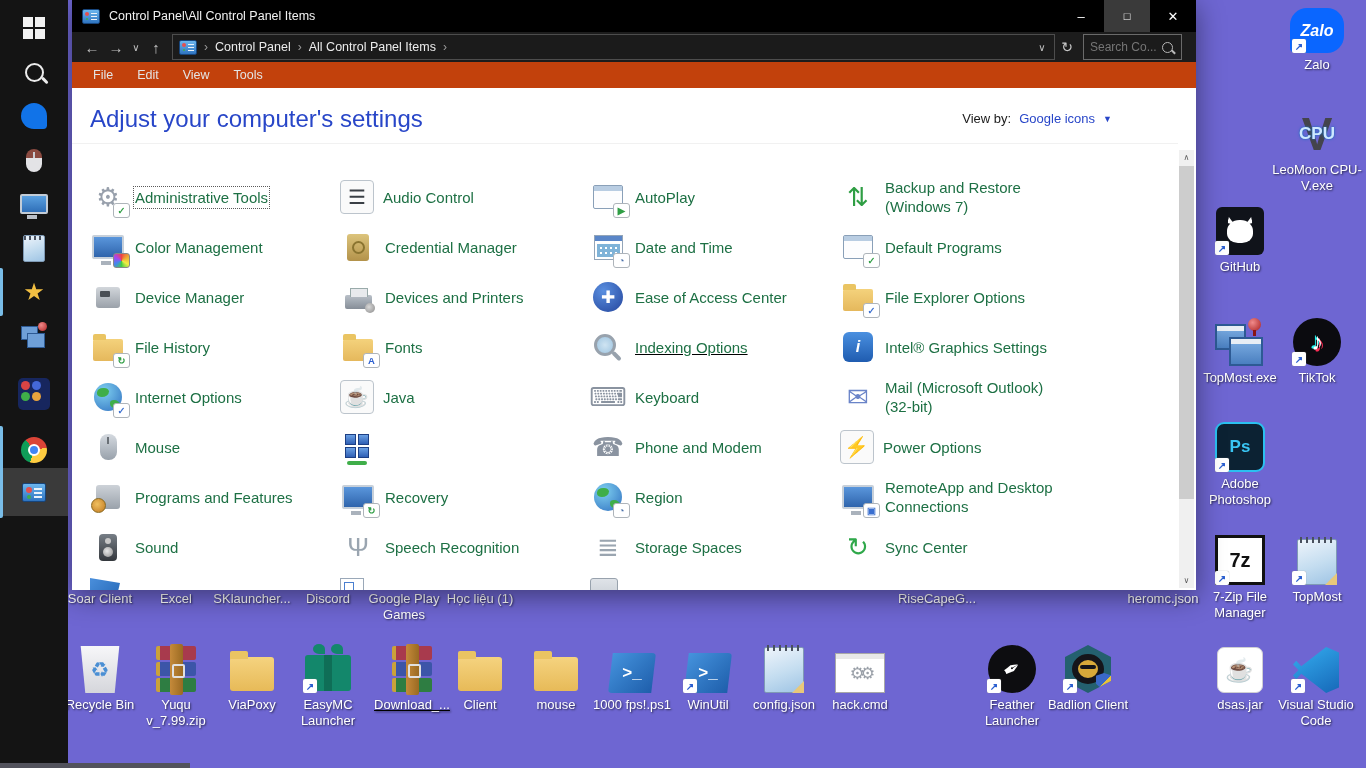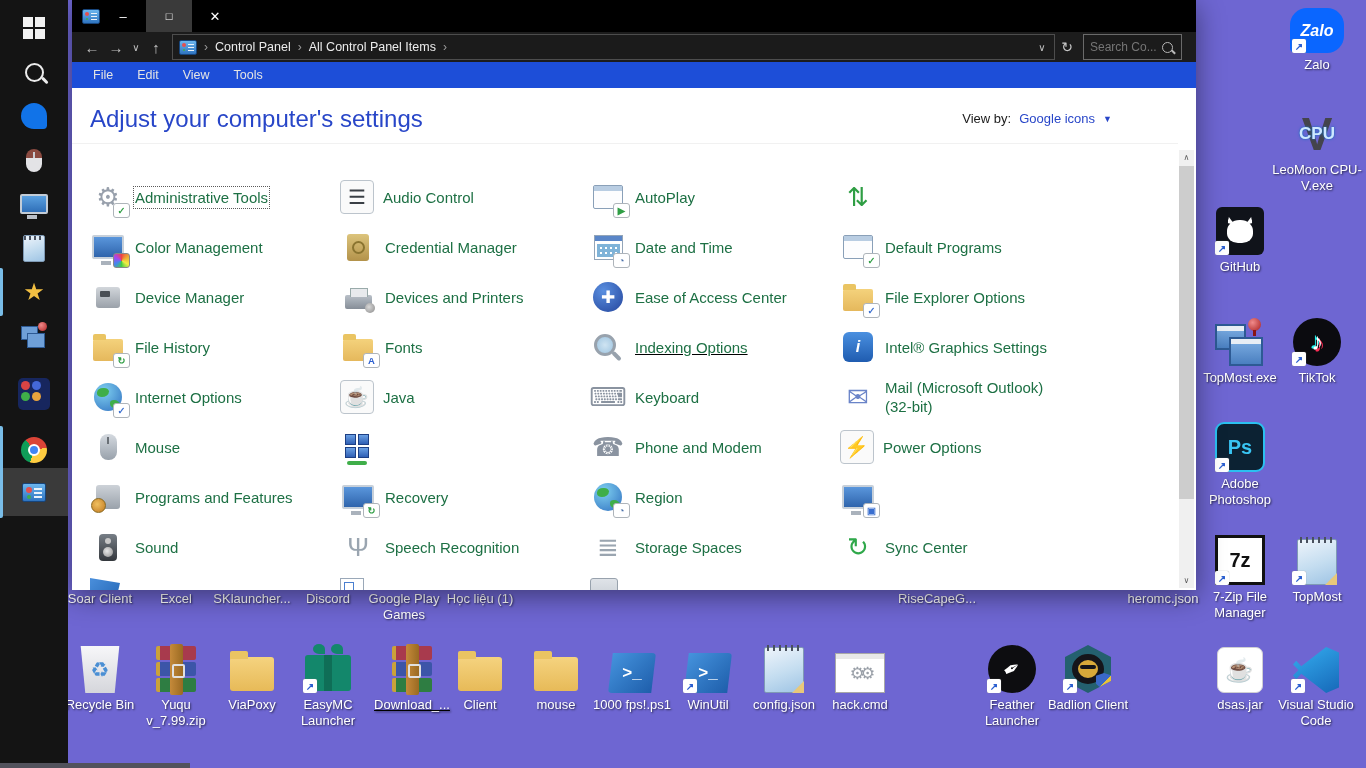--- a/index.html
+++ b/index.html
@@ -54,21 +54,21 @@
   .nav-arrow.small{font-size:10px;width:16px}
   .addr-box{height:24px;border:1px solid #4d4d4d;background:#1b1b1b;display:flex;align-items:center;flex:1;margin-left:4px;padding:0 4px 0 6px;gap:7px;font-size:12.5px;color:#ececec}
   .crumb{cursor:pointer;white-space:nowrap}
   .crumb-sep{color:#9a9a9a;font-size:12px}
   .addr-right{margin-left:auto;display:flex;gap:10px;color:#bdbdbd}
   .refresh-btn{width:24px;text-align:center;font-size:14px;color:#c8c8c8;cursor:pointer;flex:none}
   .search-box{width:97px;height:24px;border:1px solid #6a6a6a;background:#1b1b1b;margin:0 14px 0 4px;display:flex;align-items:center;flex:none}
   .search-box input{flex:1;min-width:0;background:transparent;border:none;outline:none;color:#a0a0a0;font-size:12px;padding:0 2px 0 6px;font-family:inherit}
   .s-mag{width:9px;height:9px;border:1.7px solid #b8b8b8;border-radius:50%;position:relative;margin-right:8px;flex:none}
   .s-mag::after{content:'';position:absolute;width:5px;height:1.7px;background:#b8b8b8;transform:rotate(45deg);right:-4px;bottom:-1px}
-  .menubar{position:absolute;left:0;top:62px;right:0;height:26px;background:#1d4ed8;display:flex;align-items:center;padding-left:10px;gap:2px}
+  .menubar{position:absolute;left:0;top:62px;right:0;height:26px;background:#c2410c;display:flex;align-items:center;padding-left:10px;gap:2px}
   .menu-item{color:#e4e4e4;font-size:12.5px;padding:3px 11px;cursor:pointer}
   .content{position:absolute;left:0;top:88px;right:0;bottom:0;background:#fff;overflow:hidden}
   .hdr-title{position:absolute;left:18px;top:17px;font-size:24px;color:#2846c8;font-weight:400}
   .viewby{position:absolute;right:84px;top:23px;font-size:13px;color:#1a1a1a;display:flex;gap:8px;align-items:center}
   .viewby .vlink{color:#2846c8;cursor:pointer}
   .viewby .caret{color:#2846c8;font-size:9px}
   .hdr-sep{position:absolute;left:0;top:55px;right:18px;height:1px;background:#f1f1f1}
   
   .cp-item{position:absolute;width:240px;height:48px;display:flex;align-items:center;cursor:pointer}
   .cp-ic{width:36px;height:36px;flex:none;display:flex;align-items:center;justify-content:center;position:relative}
@@ -159,21 +159,21 @@
   .i-github .cat::before{content:'';position:absolute;top:-3px;left:1px;width:7px;height:7px;background:#fff;clip-path:polygon(0 100%,0 0,100% 100%);transform:rotate(8deg)}
   .i-github .cat::after{content:'';position:absolute;top:-3px;right:1px;width:7px;height:7px;background:#fff;clip-path:polygon(100% 0,100% 100%,0 100%);transform:rotate(-8deg)}
   .i-topmost{width:50px;height:46px;position:relative}
   .i-topmost .w{position:absolute;background:linear-gradient(#7fb0e4,#4a7fc0);border:2.5px solid #2d5a94}
   .i-topmost .w::before{content:'';position:absolute;left:0;right:0;top:0;height:5px;background:#e8eef5}
   .i-topmost .w1{left:0;top:4px;width:27px;height:22px}
   .i-topmost .w2{right:2px;bottom:0;width:30px;height:25px}
   .i-topmost .pin{position:absolute;right:4px;top:-2px;width:13px;height:13px;border-radius:50%;background:radial-gradient(circle at 35% 35%,#f08a8a,#a81e1e);z-index:2}
   .i-topmost .pin::after{content:'';position:absolute;left:5px;bottom:-5px;width:2.5px;height:6px;background:#8a1515}
   .i-tiktok{width:48px;height:48px;border-radius:50%;background:#0b0b0f;display:flex;align-items:center;justify-content:center;color:#fff;font-size:24px;font-weight:bold;text-shadow:-2px -1px 0 #25f4ee,2px 2px 0 #fe2c55}
-  .i-psadobe{width:46px;height:46px;border-radius:9px;background:#0c2233;border:2px solid #2bc0f0;color:#39c5f3;font-weight:bold;font-size:20px;display:flex;align-items:center;justify-content:center}
+  .i-psadobe{width:46px;height:46px;border-radius:9px;background:#0c2233;border:2px solid #2bc0f0;color:#39c5f3;font-weight:bold;font-size:17px;display:flex;align-items:center;justify-content:center}
   .i-7z{width:44px;height:44px;background:#fff;border:3.5px solid #111;display:flex;align-items:center;justify-content:center;font-weight:900;font-size:20px;color:#111}
   .i-feather{width:48px;height:48px;border-radius:50%;background:#0d0d10;color:#fff;display:flex;align-items:center;justify-content:center;font-size:21px}
   .i-feather span{transform:rotate(-30deg);display:block}
   .i-badlion{width:50px;height:48px;background:#24606f;clip-path:polygon(50% 0,96% 25%,96% 75%,50% 100%,4% 75%,4% 25%);position:relative;display:flex;align-items:center;justify-content:center}
   .i-badlion .face{width:20px;height:18px;background:#d8a93a;border-radius:50%;border:6px solid #15151a;position:relative}
   .i-badlion .face::before{content:'';position:absolute;left:2px;top:5px;width:16px;height:4px;background:#15151a;border-radius:2px}
   .i-badlion .shield{position:absolute;right:1px;bottom:2px;width:16px;height:18px;background:linear-gradient(135deg,#3a68c8 50%,#e8c23a 50%);clip-path:polygon(50% 0,100% 15%,100% 60%,50% 100%,0 60%,0 15%)}
   .i-javacard{width:44px;height:44px;background:#fff;border:1px solid #cfcfd4;border-radius:7px;display:flex;align-items:center;justify-content:center;font-size:23px;color:#c4472b}
   .i-vscode{width:46px;height:46px;background:linear-gradient(150deg,#35aef0,#1668b8);clip-path:polygon(72% 0,100% 12%,100% 88%,72% 100%,18% 58%,7% 70%,0 62%,12% 50%,0 38%,7% 30%,18% 42%)}
 </style>
@@ -238,20 +238,21 @@
     
     
     
   </div>
 </div>
 <div class="bottom-strip"></div>
 
 <div class="window">
   <div class="titlebar">
     <span class="cpicon16"></span>
+    <span class="tb-title">Control Panel\All Control Panel Items</span>
     <span class="cap-btn">–</span>
     <span class="cap-btn max">□</span>
     <span class="cap-btn">✕</span>
   </div>
   <div class="addressbar">
     <span class="nav-arrow" style="margin-left:8px">←</span>
     <span class="nav-arrow">→</span>
     <span class="nav-arrow small">∨</span>
     <span class="nav-arrow">↑</span>
     <div class="addr-box">
@@ -305,20 +306,21 @@
           <span class="cp-ic">
             <span class="sh-window"></span>
             <span class="bdg" style="color: rgb(47, 158, 68);">▶</span>
           </span>
           <div class="cp-label">AutoPlay</div>
         </div>
         <div class="cp-item" style="left: 768px; top: 85px;">
           <span class="cp-ic">
             <span class="g" style="color: rgb(47, 158, 68);">⇅</span>
           </span>
+          <div class="cp-label">Backup and Restore (Windows 7)</div>
         </div>
         <div class="cp-item" style="left: 18px; top: 135px;">
           <span class="cp-ic">
             <span class="sh-monitor"></span>
             <span class="bdg rainbow"></span>
           </span>
           <div class="cp-label">Color Management</div>
         </div>
         <div class="cp-item" style="left: 268px; top: 135px;">
           <span class="cp-ic">
@@ -466,20 +468,21 @@
             <span class="sh-globe"></span>
             <span class="bdg" style="color: rgb(74, 111, 168);">◔</span>
           </span>
           <div class="cp-label">Region</div>
         </div>
         <div class="cp-item" style="left: 768px; top: 385px;">
           <span class="cp-ic">
             <span class="sh-monitor"></span>
             <span class="bdg" style="color: rgb(58, 111, 208);">▣</span>
           </span>
+          <div class="cp-label">RemoteApp and Desktop Connections</div>
         </div>
         <div class="cp-item" style="left: 18px; top: 435px;">
           <span class="cp-ic">
             <span class="sh-speaker"></span>
           </span>
           <div class="cp-label">Sound</div>
         </div>
         <div class="cp-item" style="left: 268px; top: 435px;">
           <span class="cp-ic">
             <span class="g" style="color: rgb(154, 165, 176);">Ψ</span>

